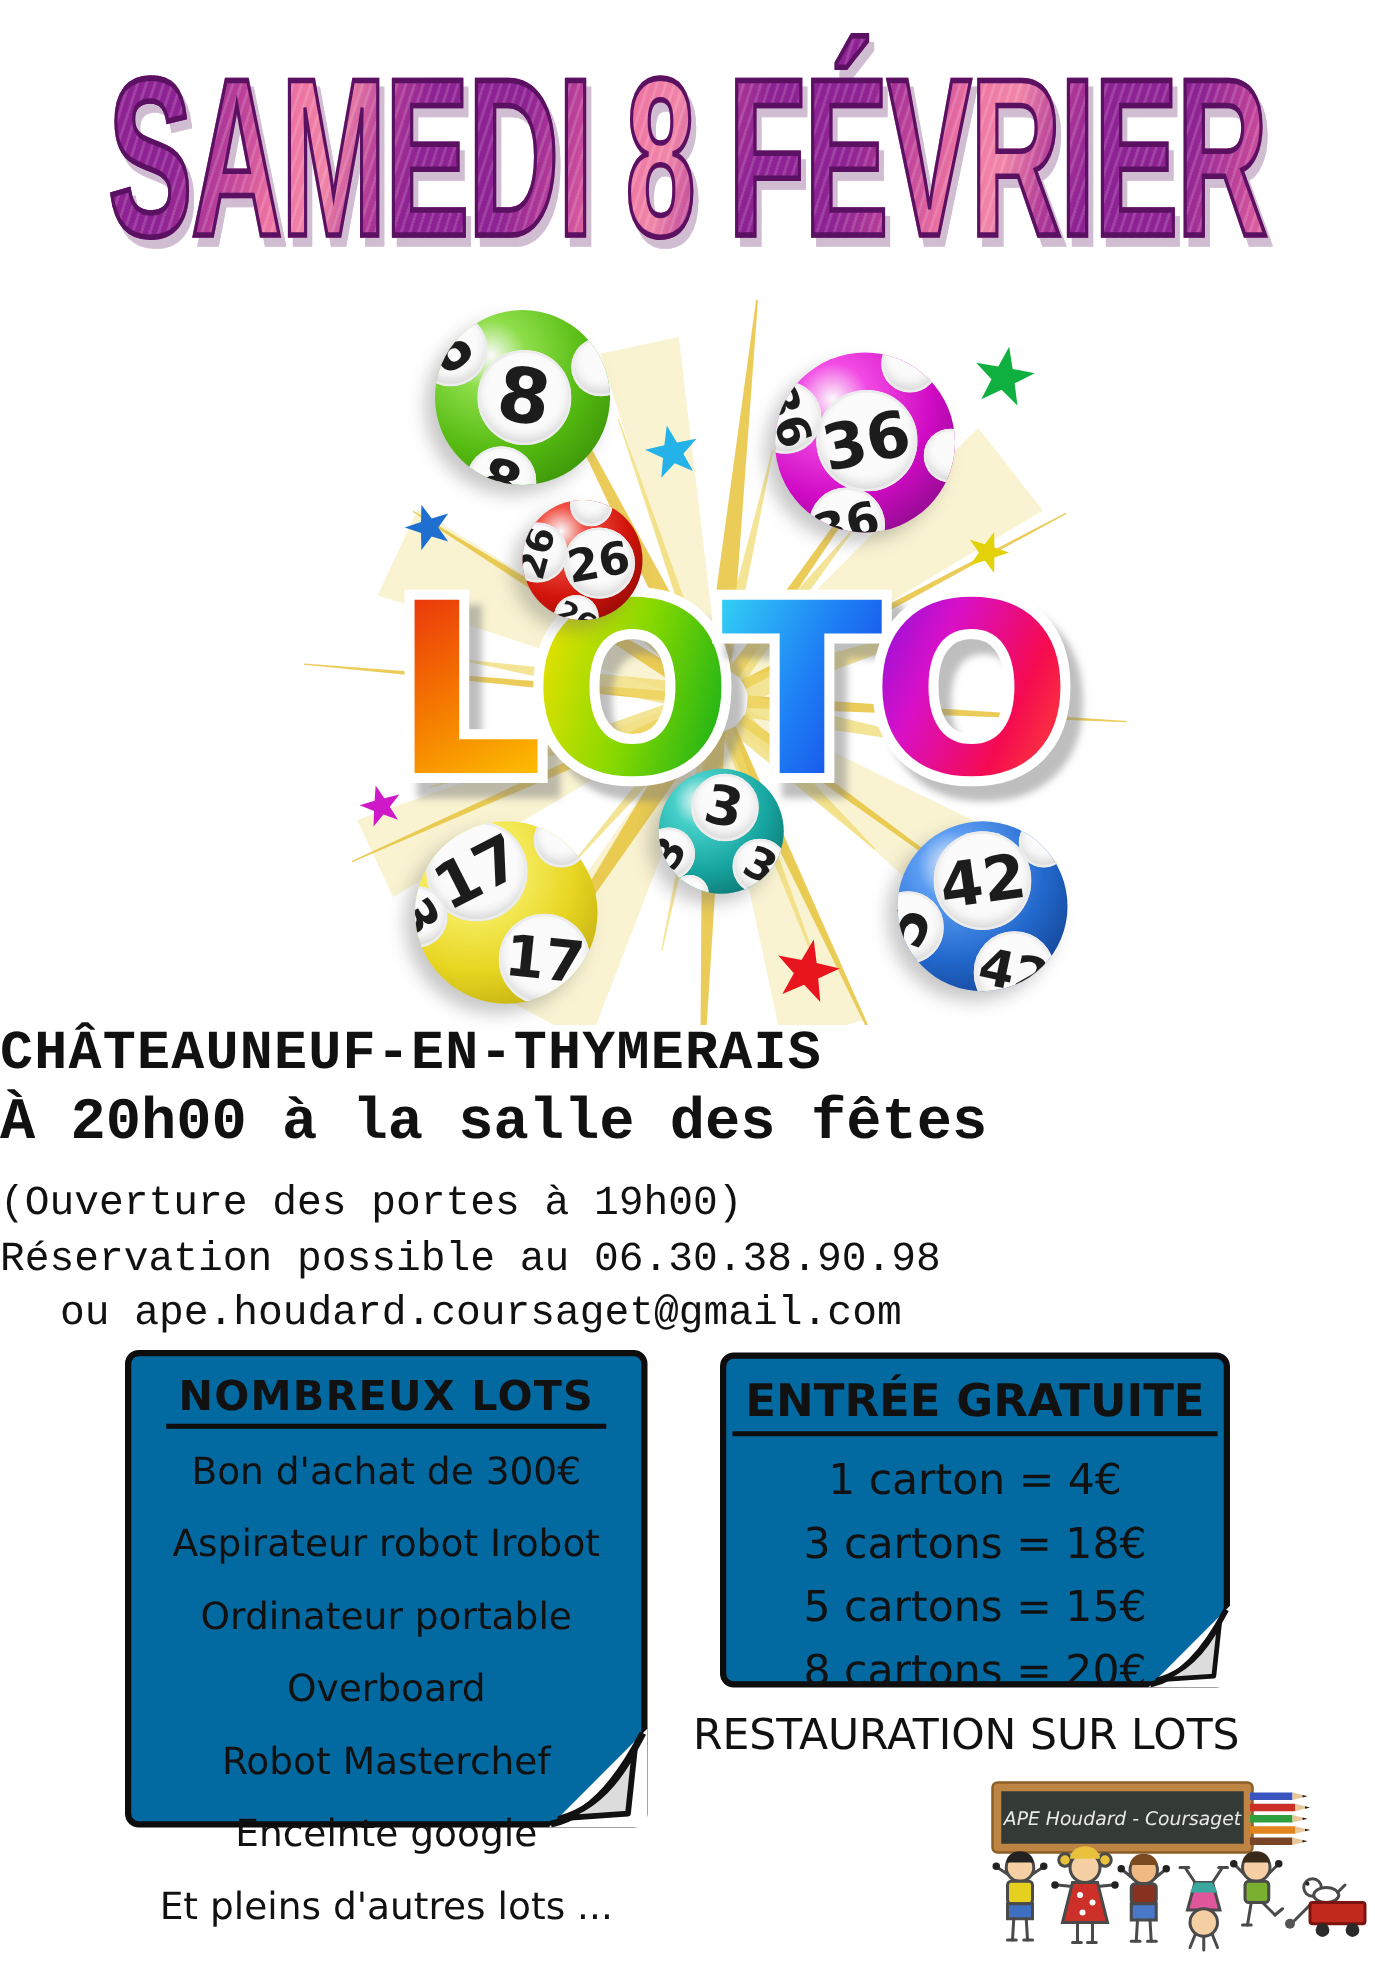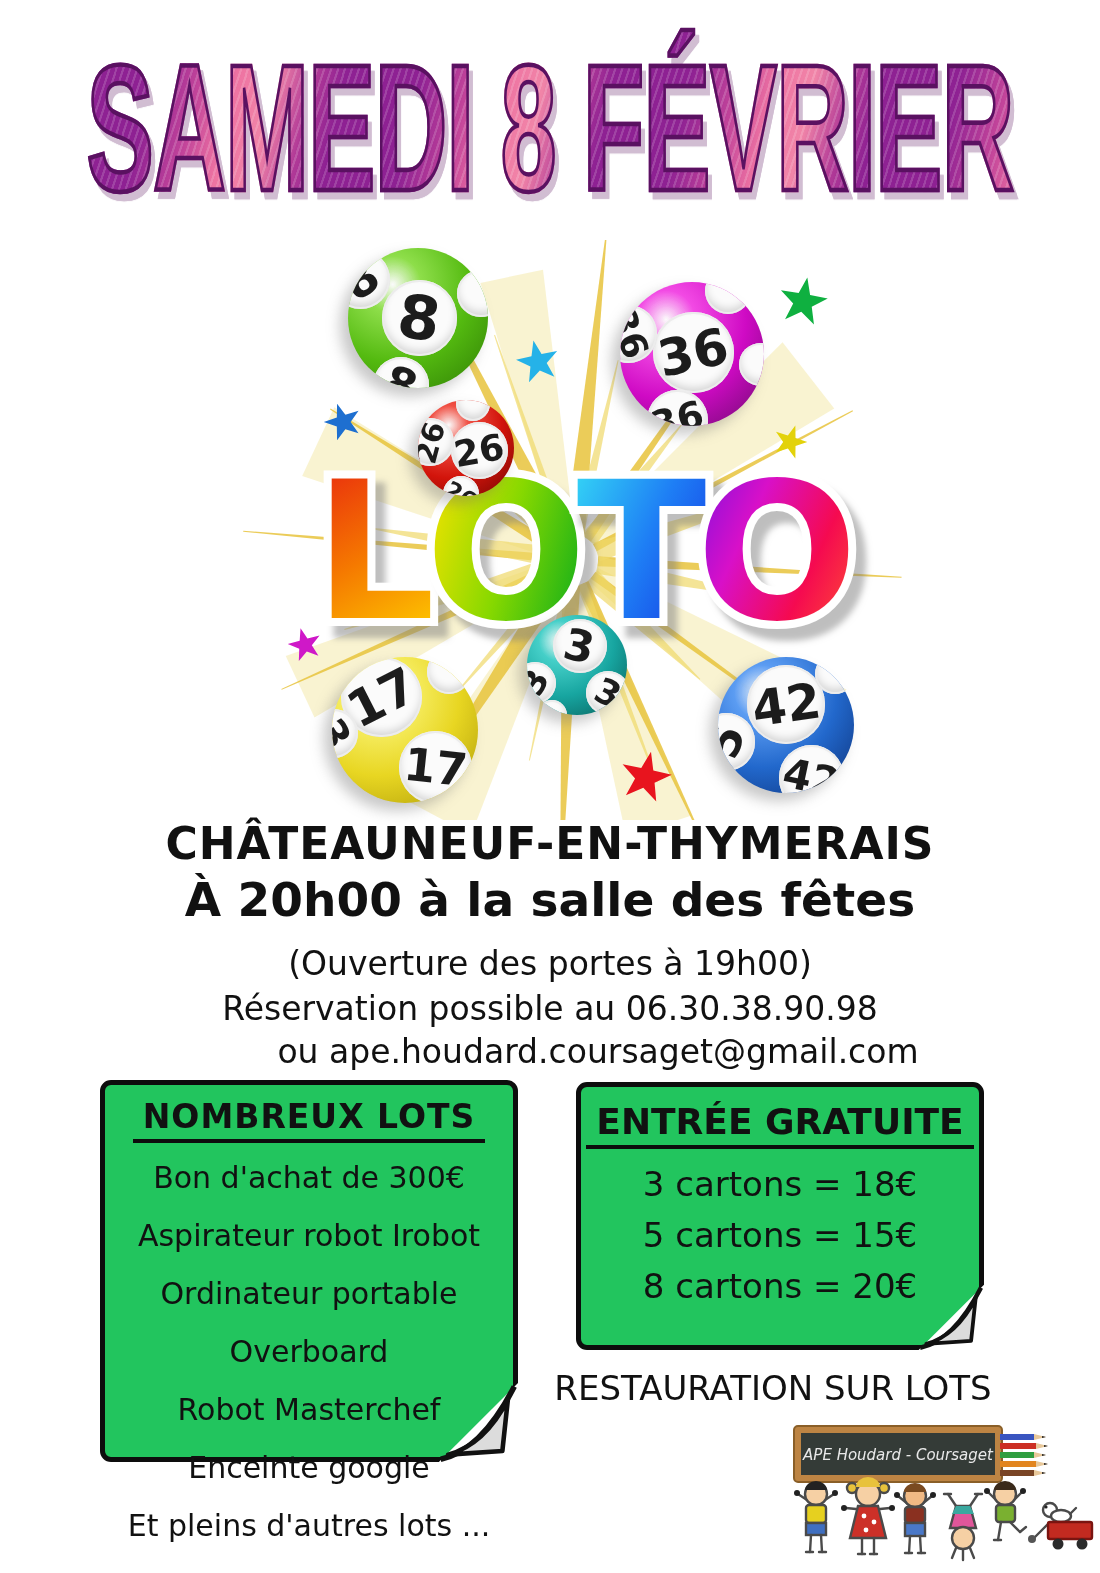--- a/index.html
+++ b/index.html
@@ -32,29 +32,29 @@
   .loto-letter .front{position:absolute;left:0;top:0;width:100%;
                       -webkit-background-clip:text;background-clip:text;color:transparent;}
   .ball{position:absolute;border-radius:50%;overflow:hidden;
         filter:drop-shadow(-8px 8px 7px rgba(110,110,110,.38));}
   .patch{position:absolute;border-radius:50%;background:#fbfbfb;
          box-shadow:inset 0 0 0 2px #ececec, inset 0 -5px 9px rgba(0,0,0,.16);
          display:flex;align-items:center;justify-content:center;}
   .patch span{font-weight:bold;color:#1c1c1c;}
 
   
-  .venue-line{position:absolute;left:0;width:100%;text-align:center;white-space:nowrap;}
+  .venue-line{position:absolute;left:0;width:100%;white-space:nowrap;font-family:Liberation Mono, monospace;}
   .city{top:818px;font-size:44px;font-weight:bold;letter-spacing:1px;}
   .time{top:872px;font-size:47px;font-weight:bold;}
   .doors{top:944px;font-size:33px;}
   .resa{top:989px;font-size:33px;}
   .mail{top:1032px;font-size:33px;padding-left:48px;}
 
   
-  .box{position:absolute;background:#22c55e;border:5px solid #0d0d0d;border-radius:11px;
+  .box{position:absolute;background:#0369a1;border:5px solid #0d0d0d;border-radius:11px;
        text-align:center;box-sizing:border-box;}
   .prizes-box{left:100px;top:1080px;width:418px;height:382px;padding-top:12px;}
   .pricing-box{left:576px;top:1082px;width:408px;height:268px;padding-top:14px;}
   .box-title{display:inline-block;font-weight:bold;border-bottom:4px solid #0d0d0d;padding:0 10px 3px;}
   .prizes-box .box-title{font-size:33px;letter-spacing:1px;}
   .pricing-box .box-title{font-size:36px;}
   .box ul{list-style:none;margin:10px 0 0;padding:0;}
   .prizes-box li{font-size:30px;line-height:46px;white-space:nowrap;margin-top:12px;}
   .pricing-box li{font-size:34px;line-height:51px;white-space:nowrap;}
   .curl{position:absolute;right:-5px;bottom:-5px;}
@@ -225,20 +225,21 @@
     <svg class="curl" width="92" height="92" viewBox="0 0 100 100">
       <polygon points="14,100 100,14 100,100" fill="#ffffff"></polygon>
       <path d="M16,97 Q60,88 96,18" fill="none" stroke="#111" stroke-width="6"></path>
       <path d="M24,92 Q64,81 89,32 L83,88 Z" fill="#dcdcdc" stroke="#111" stroke-width="5" stroke-linejoin="round"></path>
     </svg>
   </div>
 
   <div class="box pricing-box">
     <div class="box-title">ENTRÉE GRATUITE</div>
     <ul id="pricing-list">
+        <li>1 carton = 4€</li>
         <li>3 cartons = 18€</li>
         <li>5 cartons = 15€</li>
         <li>8 cartons = 20€</li>
       </ul>
     <svg class="curl" width="76" height="76" viewBox="0 0 100 100">
       <polygon points="14,100 100,14 100,100" fill="#ffffff"></polygon>
       <path d="M16,97 Q60,88 96,18" fill="none" stroke="#111" stroke-width="6"></path>
       <path d="M24,92 Q64,81 89,32 L83,88 Z" fill="#dcdcdc" stroke="#111" stroke-width="5" stroke-linejoin="round"></path>
     </svg>
   </div>

